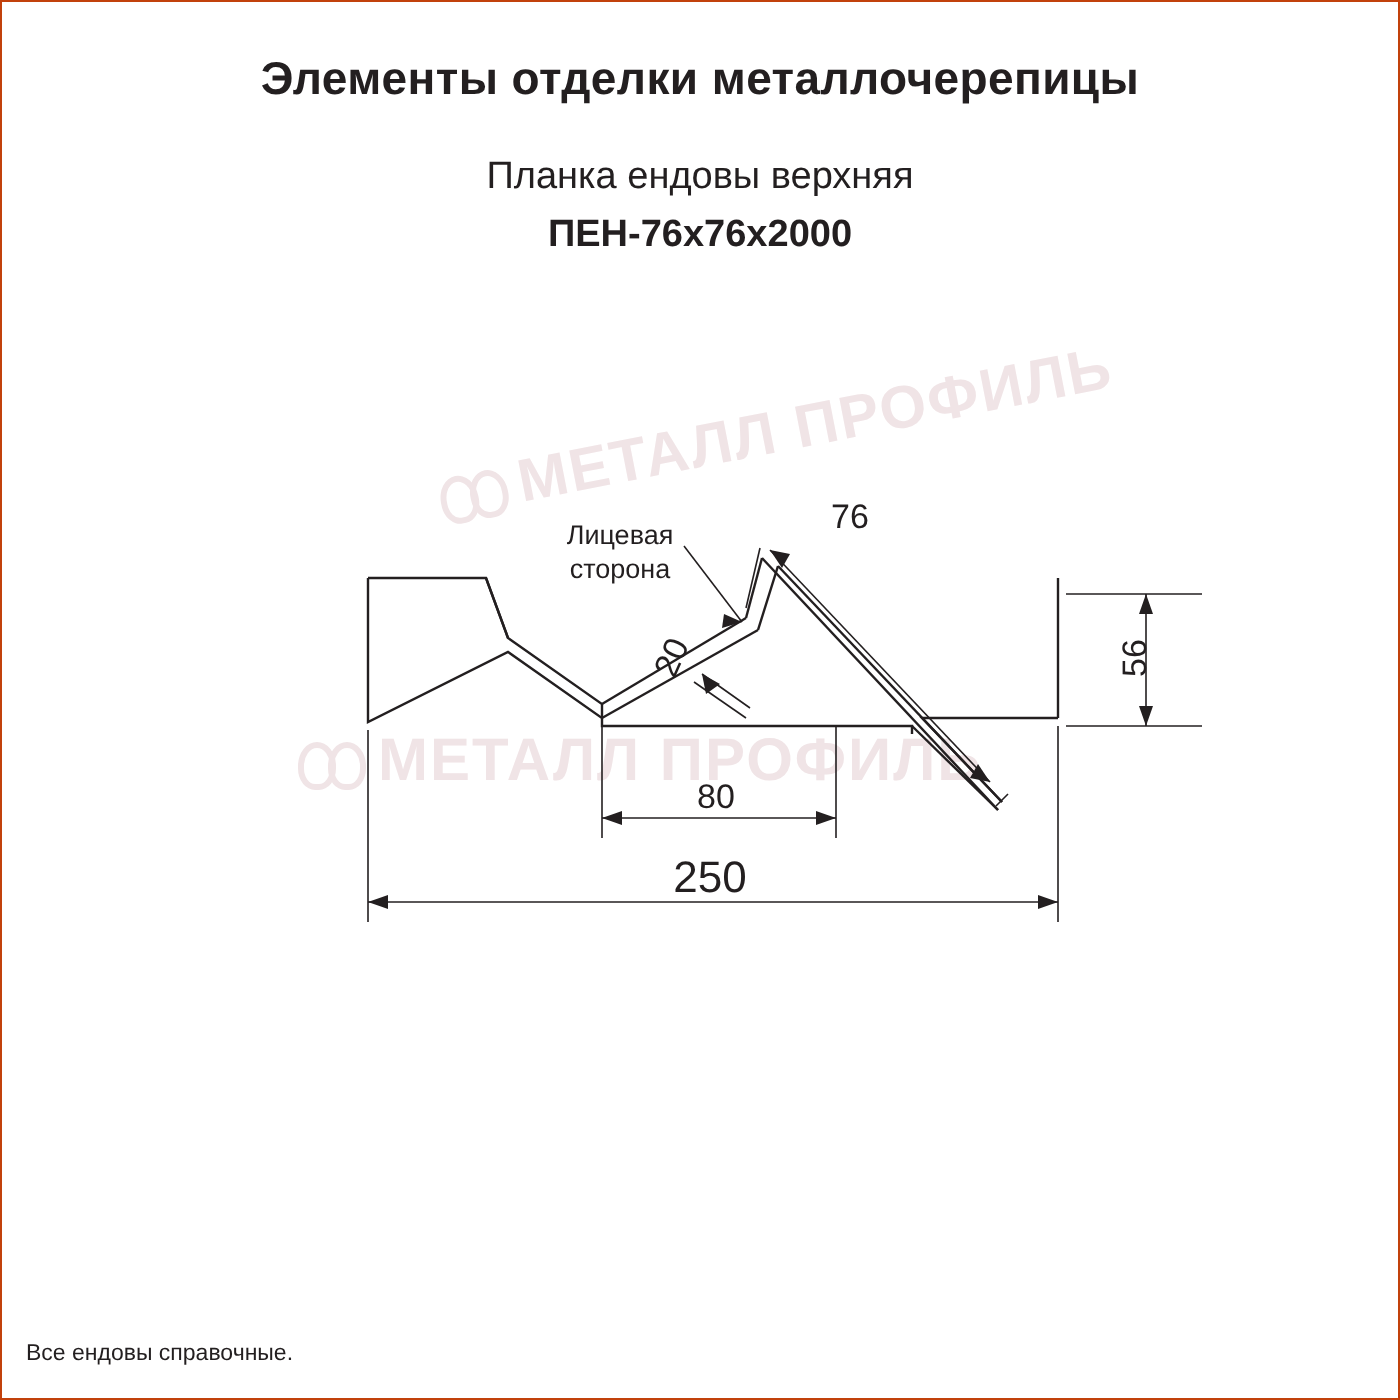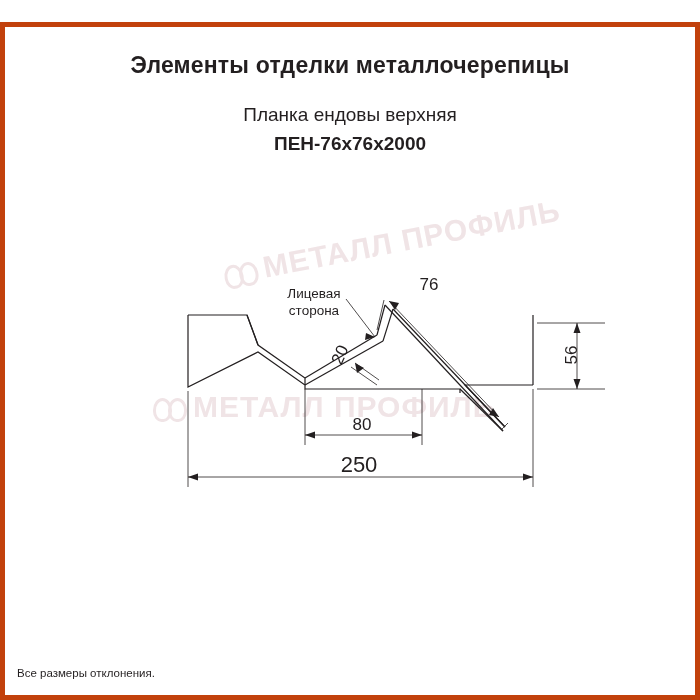--- a/index.html
+++ b/index.html
@@ -11,23 +11,22 @@
     height: 700px;
     background: #ffffff;
     font-family: "Liberation Sans", sans-serif;
     color: #231f20;
     position: relative;
     overflow: hidden;
   }
   .page {
     position: absolute;
     inset: 0;
-    border: 5px solid #c2410c;
+    border: 1px solid #c2410c;
     box-sizing: border-box;
-    margin-top: 22px;
   }
   .titles {
     position: absolute;
     left: 0;
     right: 0;
     top: 26px;
     text-align: center;
   }
   .title-main {
     font-size: 23px;
@@ -185,16 +184,16 @@
         <text x="572" y="178" font-size="17" text-anchor="middle" transform="rotate(-90 572 178)">56</text>
         <text x="357" y="253" font-size="17" text-anchor="middle">80</text>
         <text x="354" y="295" font-size="22" text-anchor="middle">250</text>
         <text x="309" y="121" font-size="13.5" text-anchor="middle">Лицевая</text>
         <text x="309" y="138" font-size="13.5" text-anchor="middle">сторона</text>
       </g>
     </svg>
   </div>
 
   <div class="footnotes">
-    <div>Все размеры отклонения.</div>
+    <div>Все ендовы справочные.</div>
   </div>
 
 </div>
 
 </body></html>

